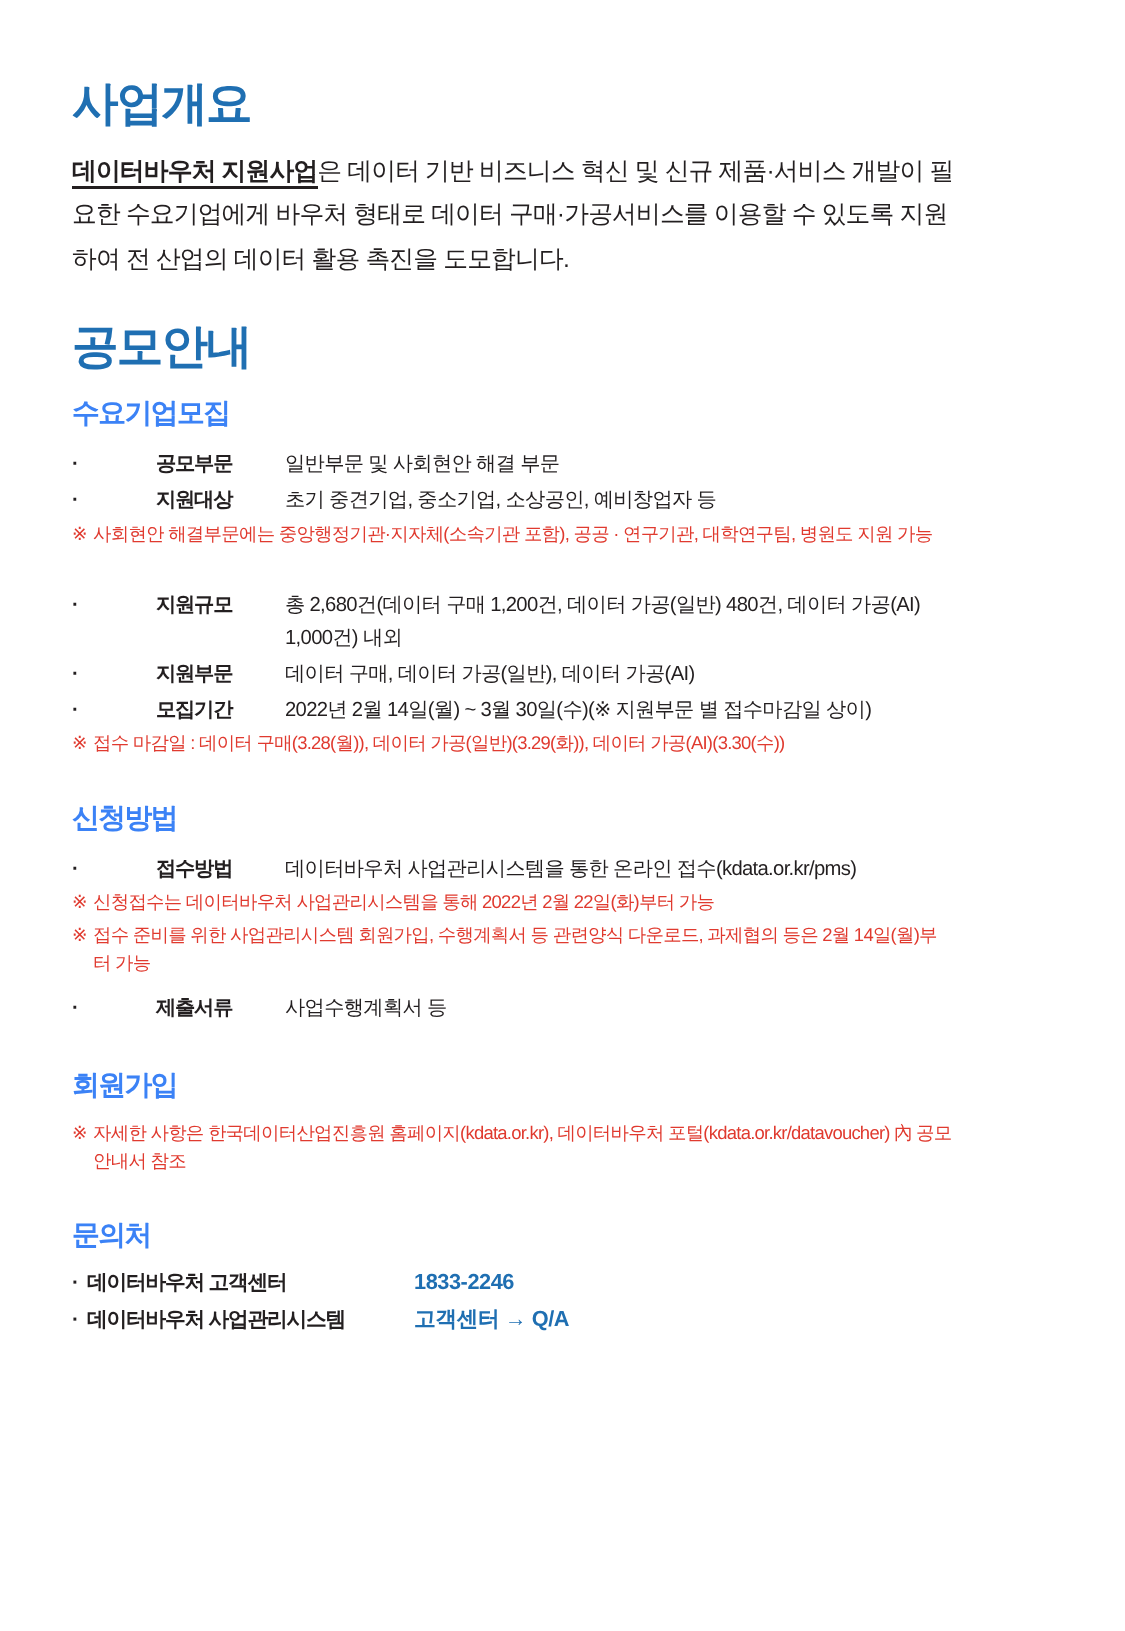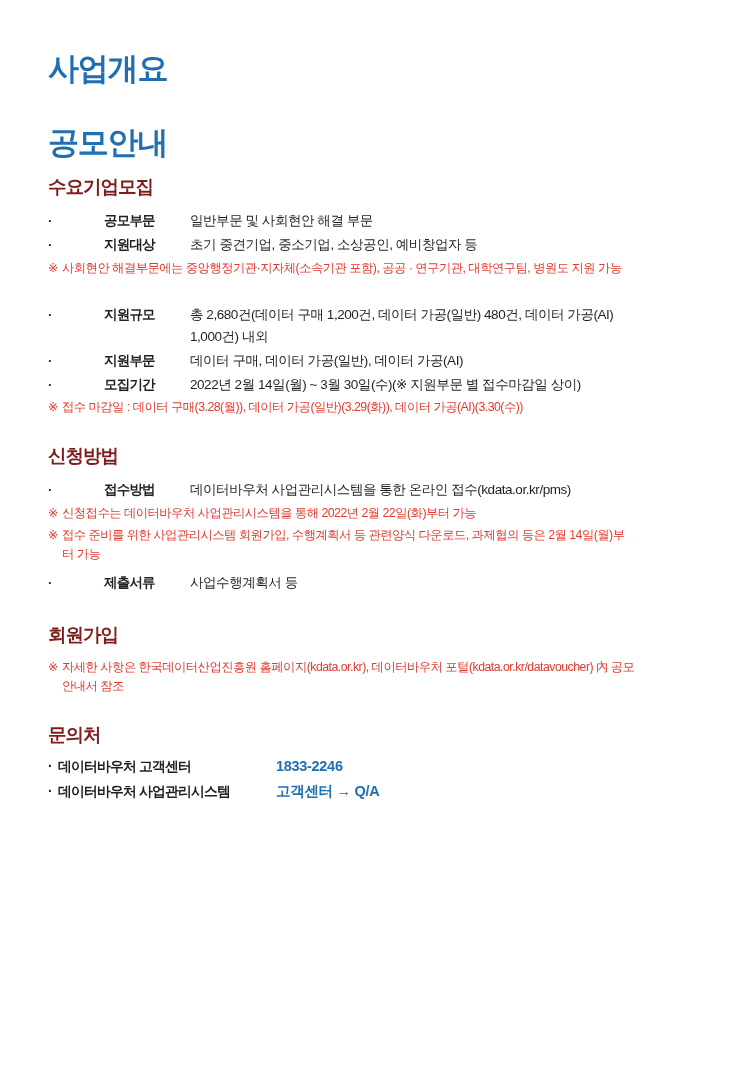--- a/index.html
+++ b/index.html
@@ -47,21 +47,21 @@
     border-bottom: 2px solid #231f20;
     padding-bottom: 1px;
   }
 
   
   .block { margin-top: 0; }
   .sub-title {
     font-size: 18.5px;
     font-weight: bold;
     letter-spacing: -1px;
-    color: #7f1d1d;
+    color: #3b82f6;
     margin: 0 0 11px 0;
   }
 
   .rows { margin: 0 0 0 0; }
   .row {
     display: flex;
     align-items: flex-start;
     font-size: 13.5px;
     letter-spacing: -0.5px;
     line-height: 1.62;
@@ -126,20 +126,21 @@
 
   .tight { letter-spacing: -0.7px; }
 </style>
 </head>
 <body>
 
 <div class="page">
 
   <h1 class="sec-title">사업개요</h1>
 
+  <p class="intro"><span class="kw">데이터바우처 지원사업</span><span>은 데이터 기반 비즈니스 혁신 및 신규 제품·서비스 개발이 필요한 수요기업에게 바우처 형태로 데이터 구매·가공서비스를 이용할 수 있도록 지원하여 전 산업의 데이터 활용 촉진을 도모합니다.</span></p>
 
   <div class="sp-26"></div>
 
   <h1 class="sec-title">공모안내</h1>
 
   <div class="block">
     <h2 class="sub-title">수요기업모집</h2>
     <div class="rows">
       <div class="row">
         <span class="dot">·</span>

